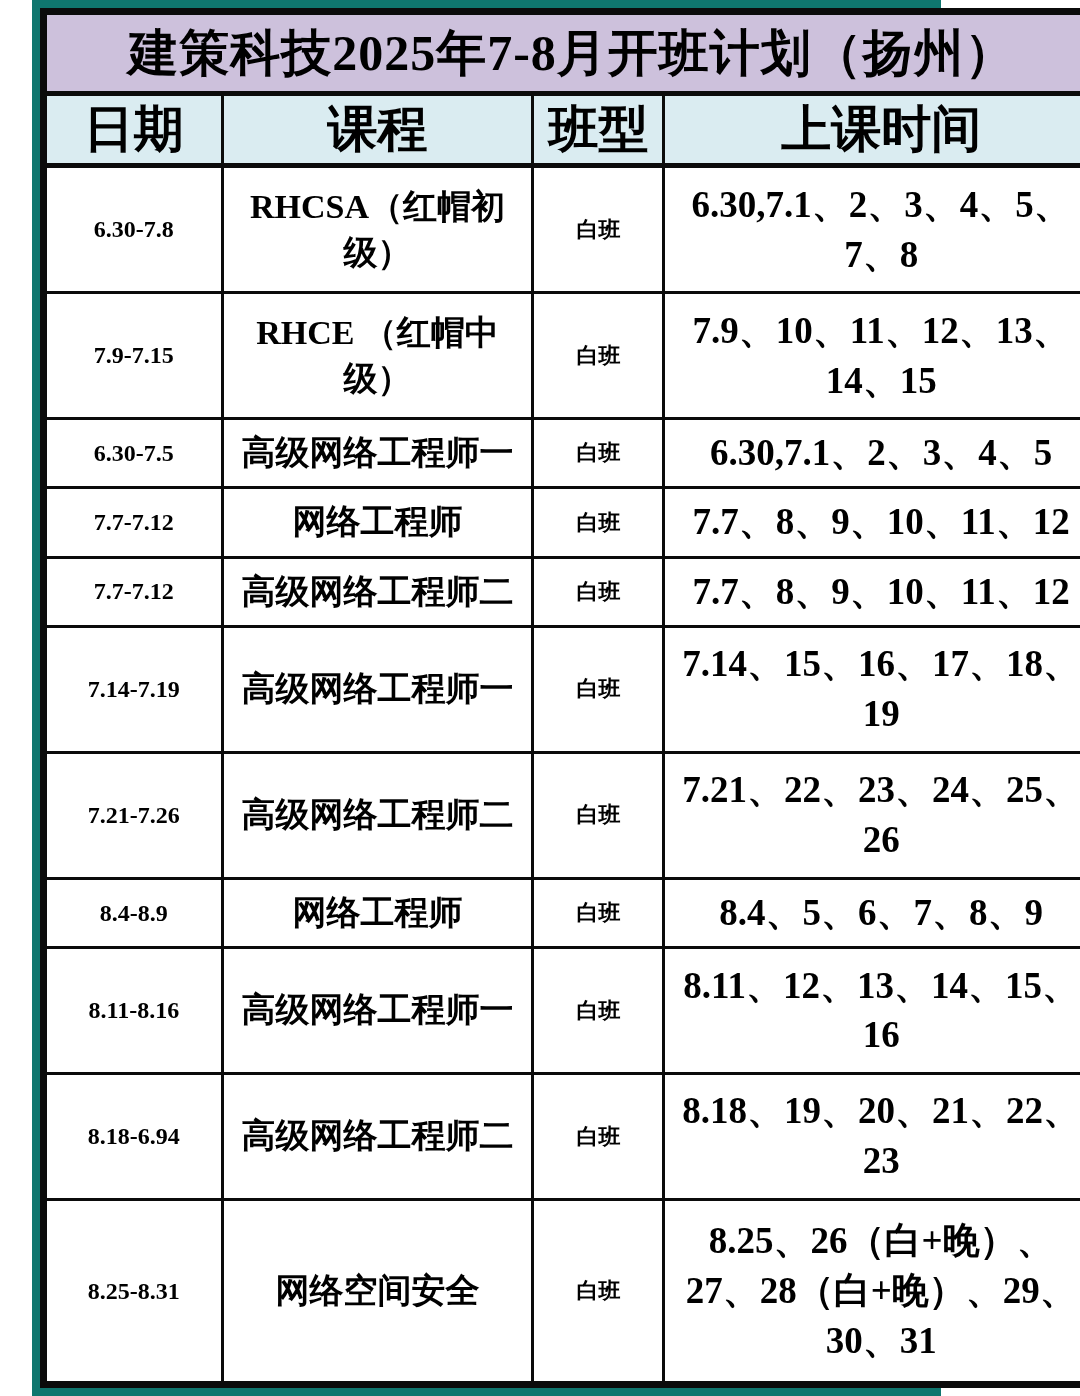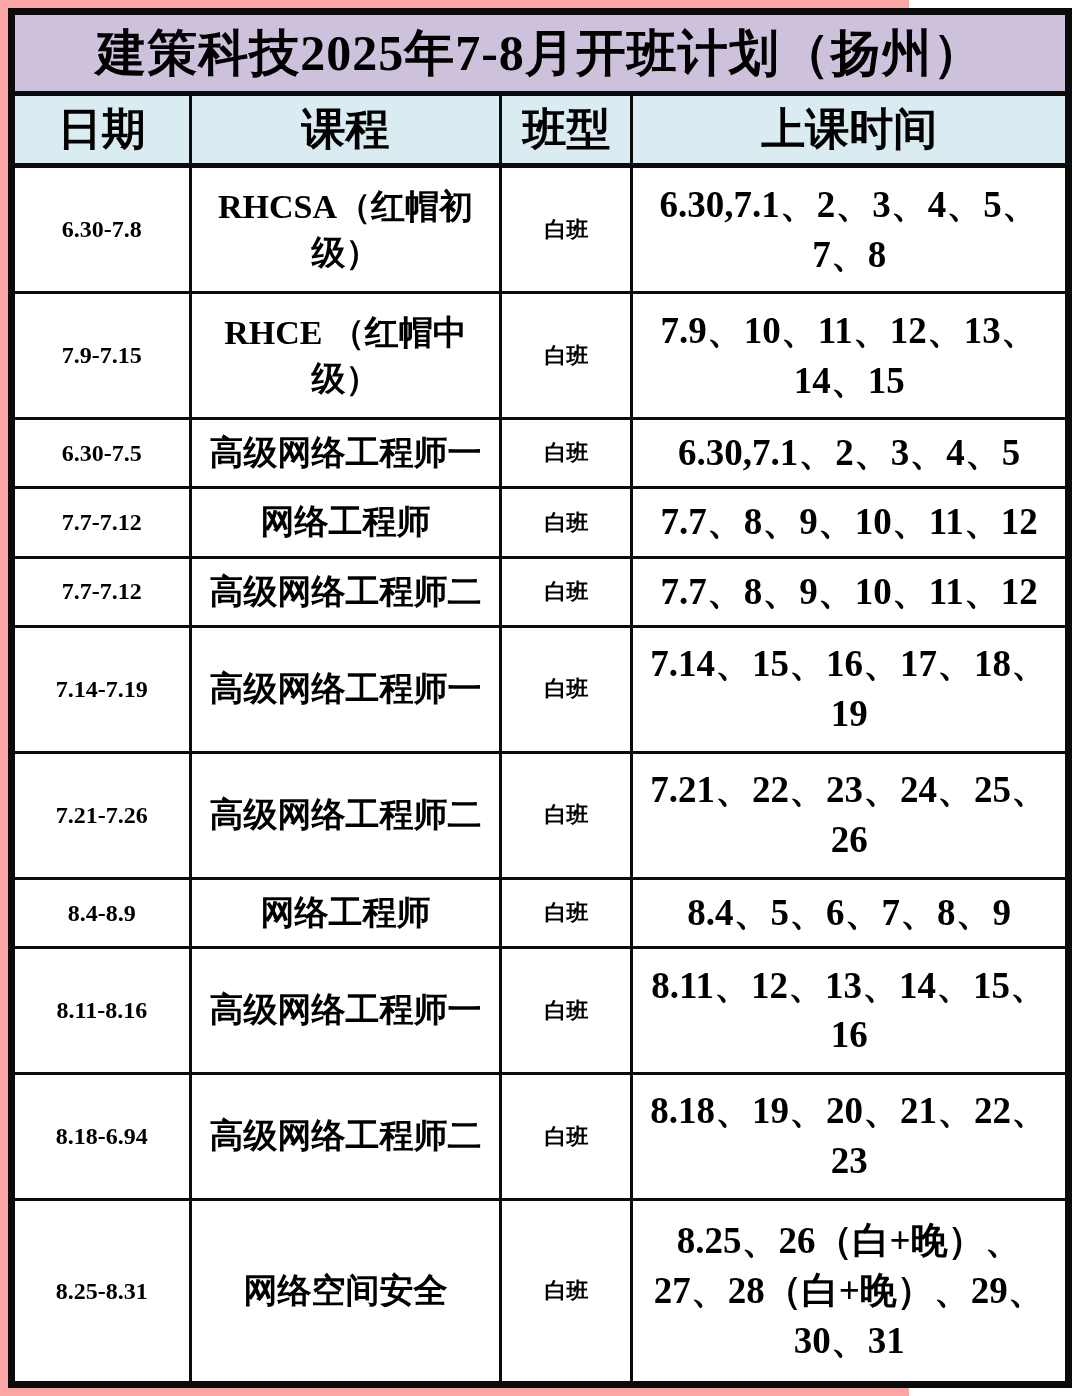--- a/index.html
+++ b/index.html
@@ -16,21 +16,22 @@
     background: #ffffff;
     width: 1080px;
     height: 1396px;
     font-family: "Liberation Serif", "DejaVu Serif", serif;
     color: var(--text);
   }
   .page {
     position: relative;
     width: 909px;
     height: 1396px;
-    background: #fca5a5;
+    background: #0f766e;
+    margin-left: 32px;
   }
   table.schedule {
     position: absolute;
     left: 8px;
     top: 8px;
     width: 1064px;
     height: 1380px;
     border-collapse: collapse;
     table-layout: fixed;
     border: 7px solid var(--border);
@@ -46,21 +47,21 @@
     height: 82px;
     background: var(--title-bg);
     font-size: 50px;
     letter-spacing: 1px;
     border-bottom: 5px solid var(--border);
     padding: 0 10px;
   }
   tr.header-row th {
     height: 72px;
     background: var(--header-bg);
-    font-size: 44px;
+    font-size: 50px;
     border-bottom: 5px solid var(--border);
     padding: 0 6px;
   }
   tbody td {
     background: var(--cell-bg);
     font-size: 34px;
     padding: 4px 10px;
     line-height: 1.35;
   }
   td.c-date   { font-size: 24px; }

